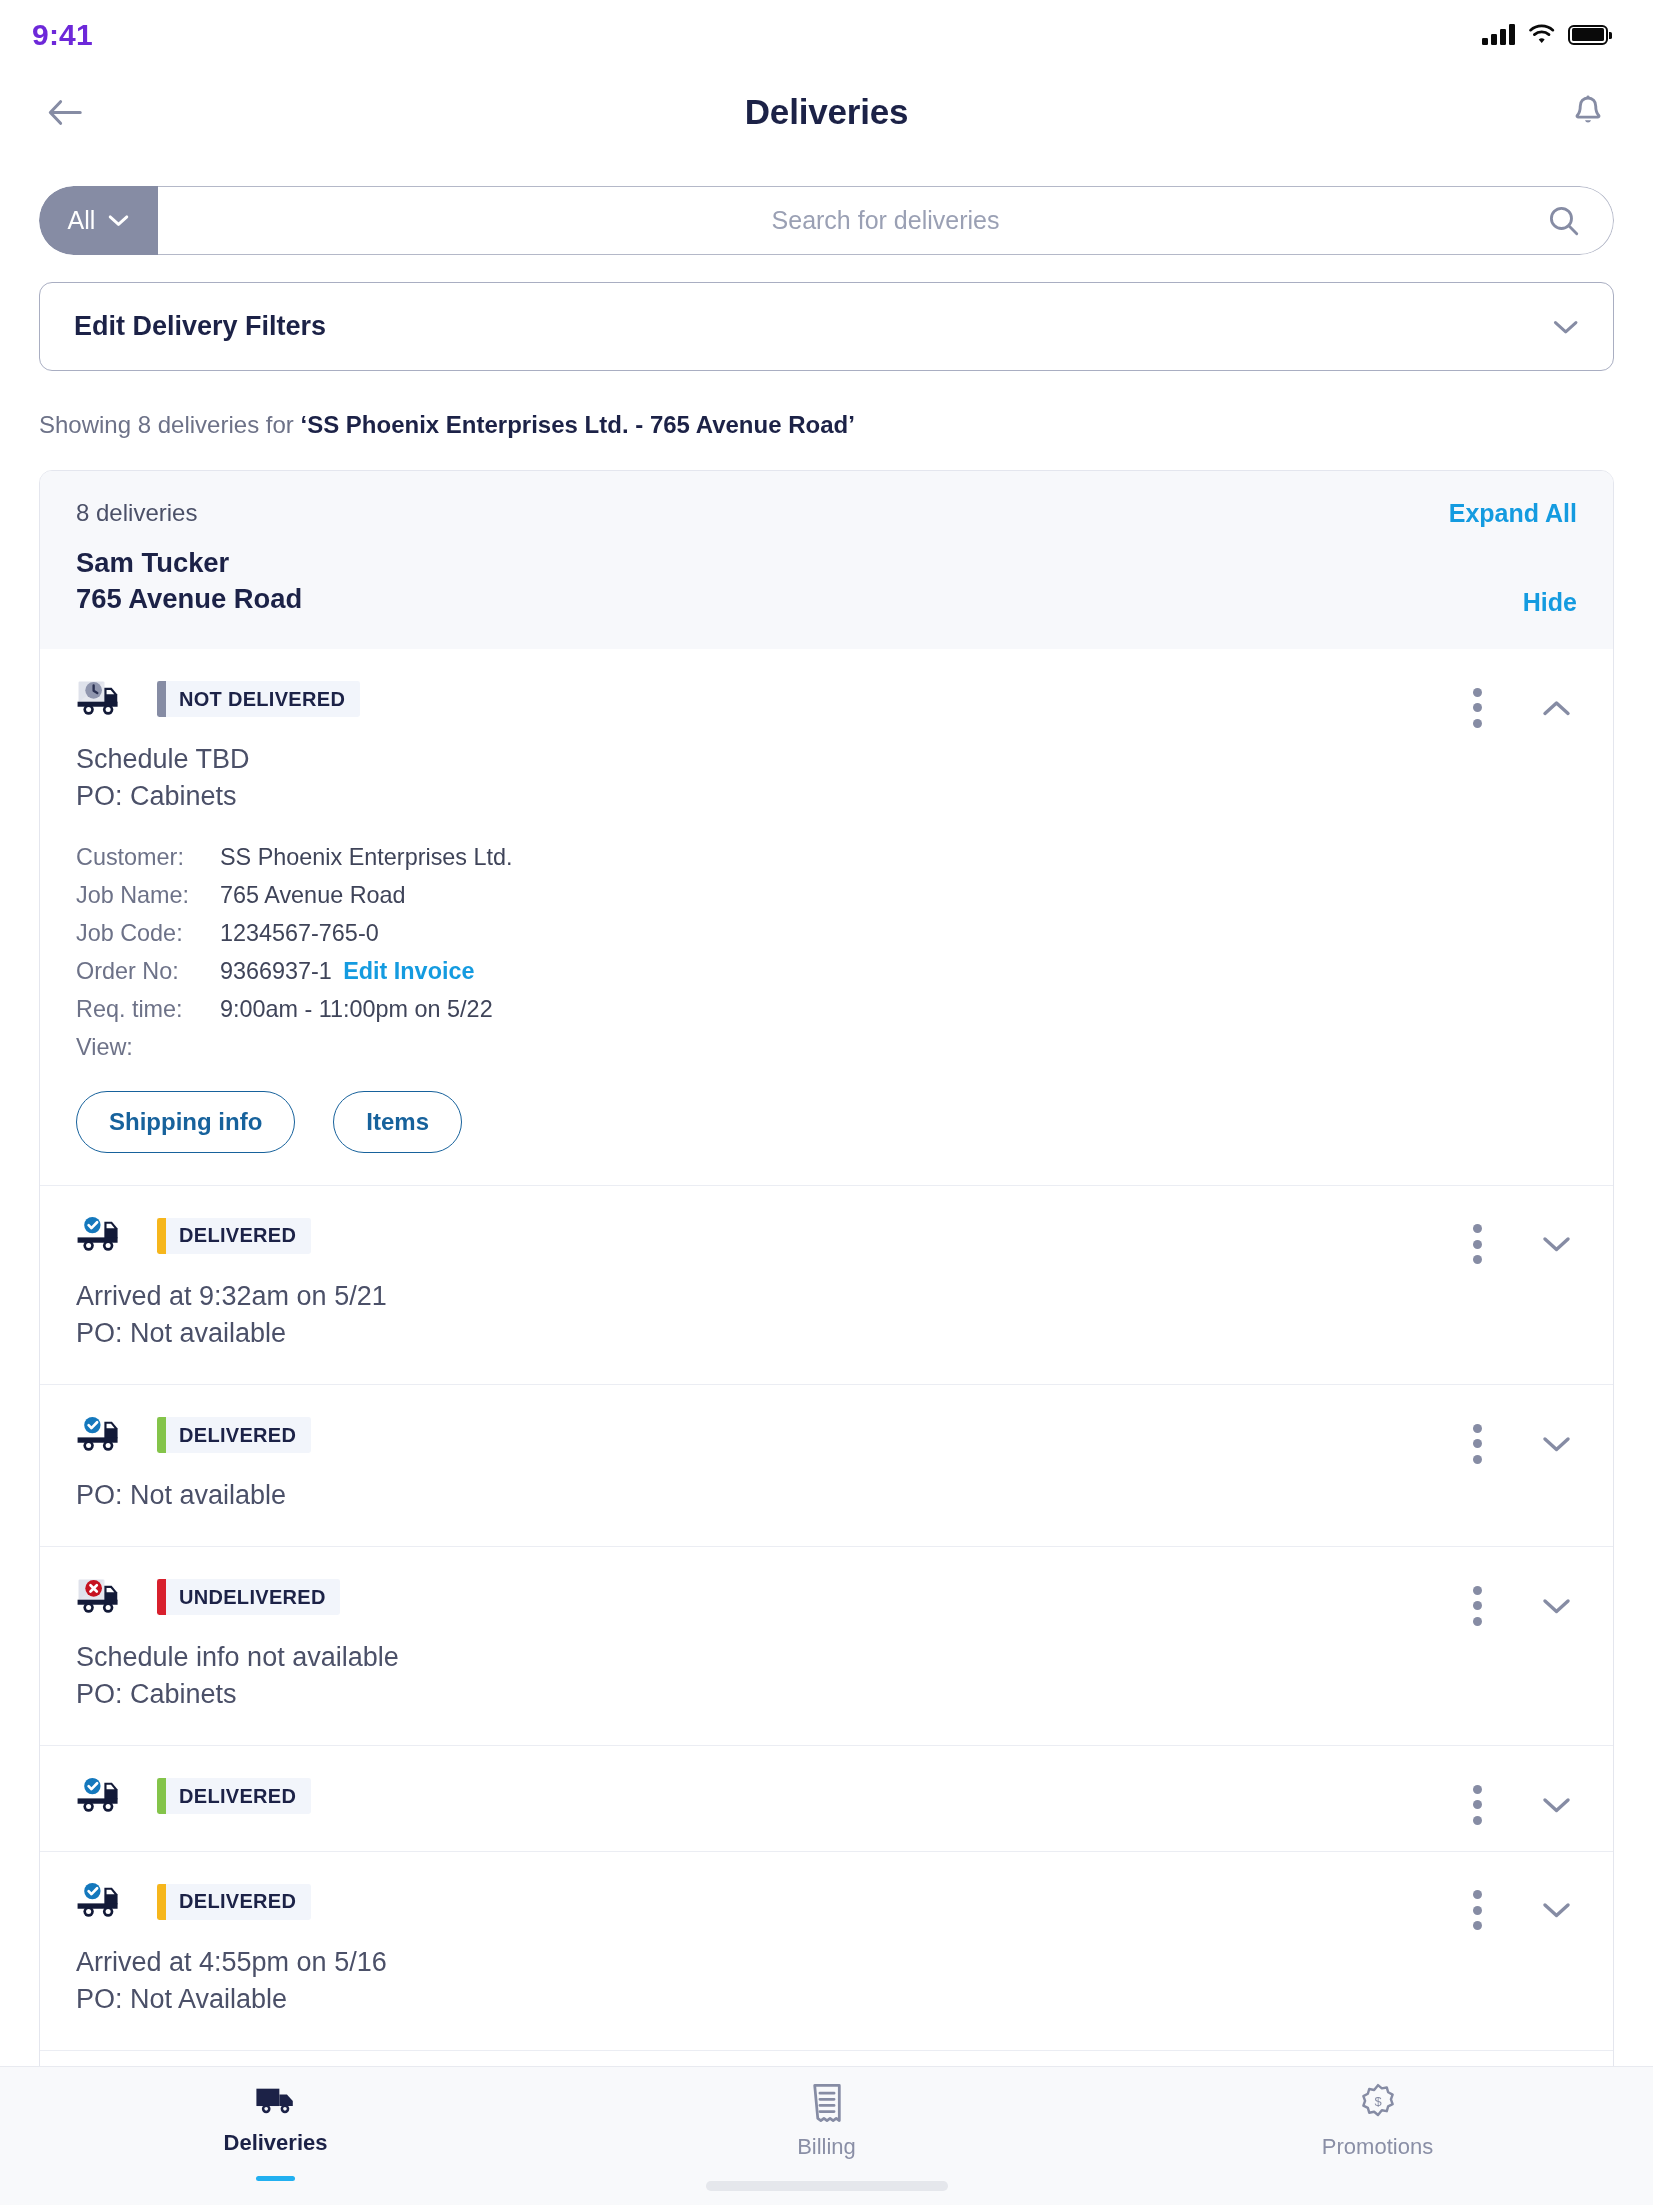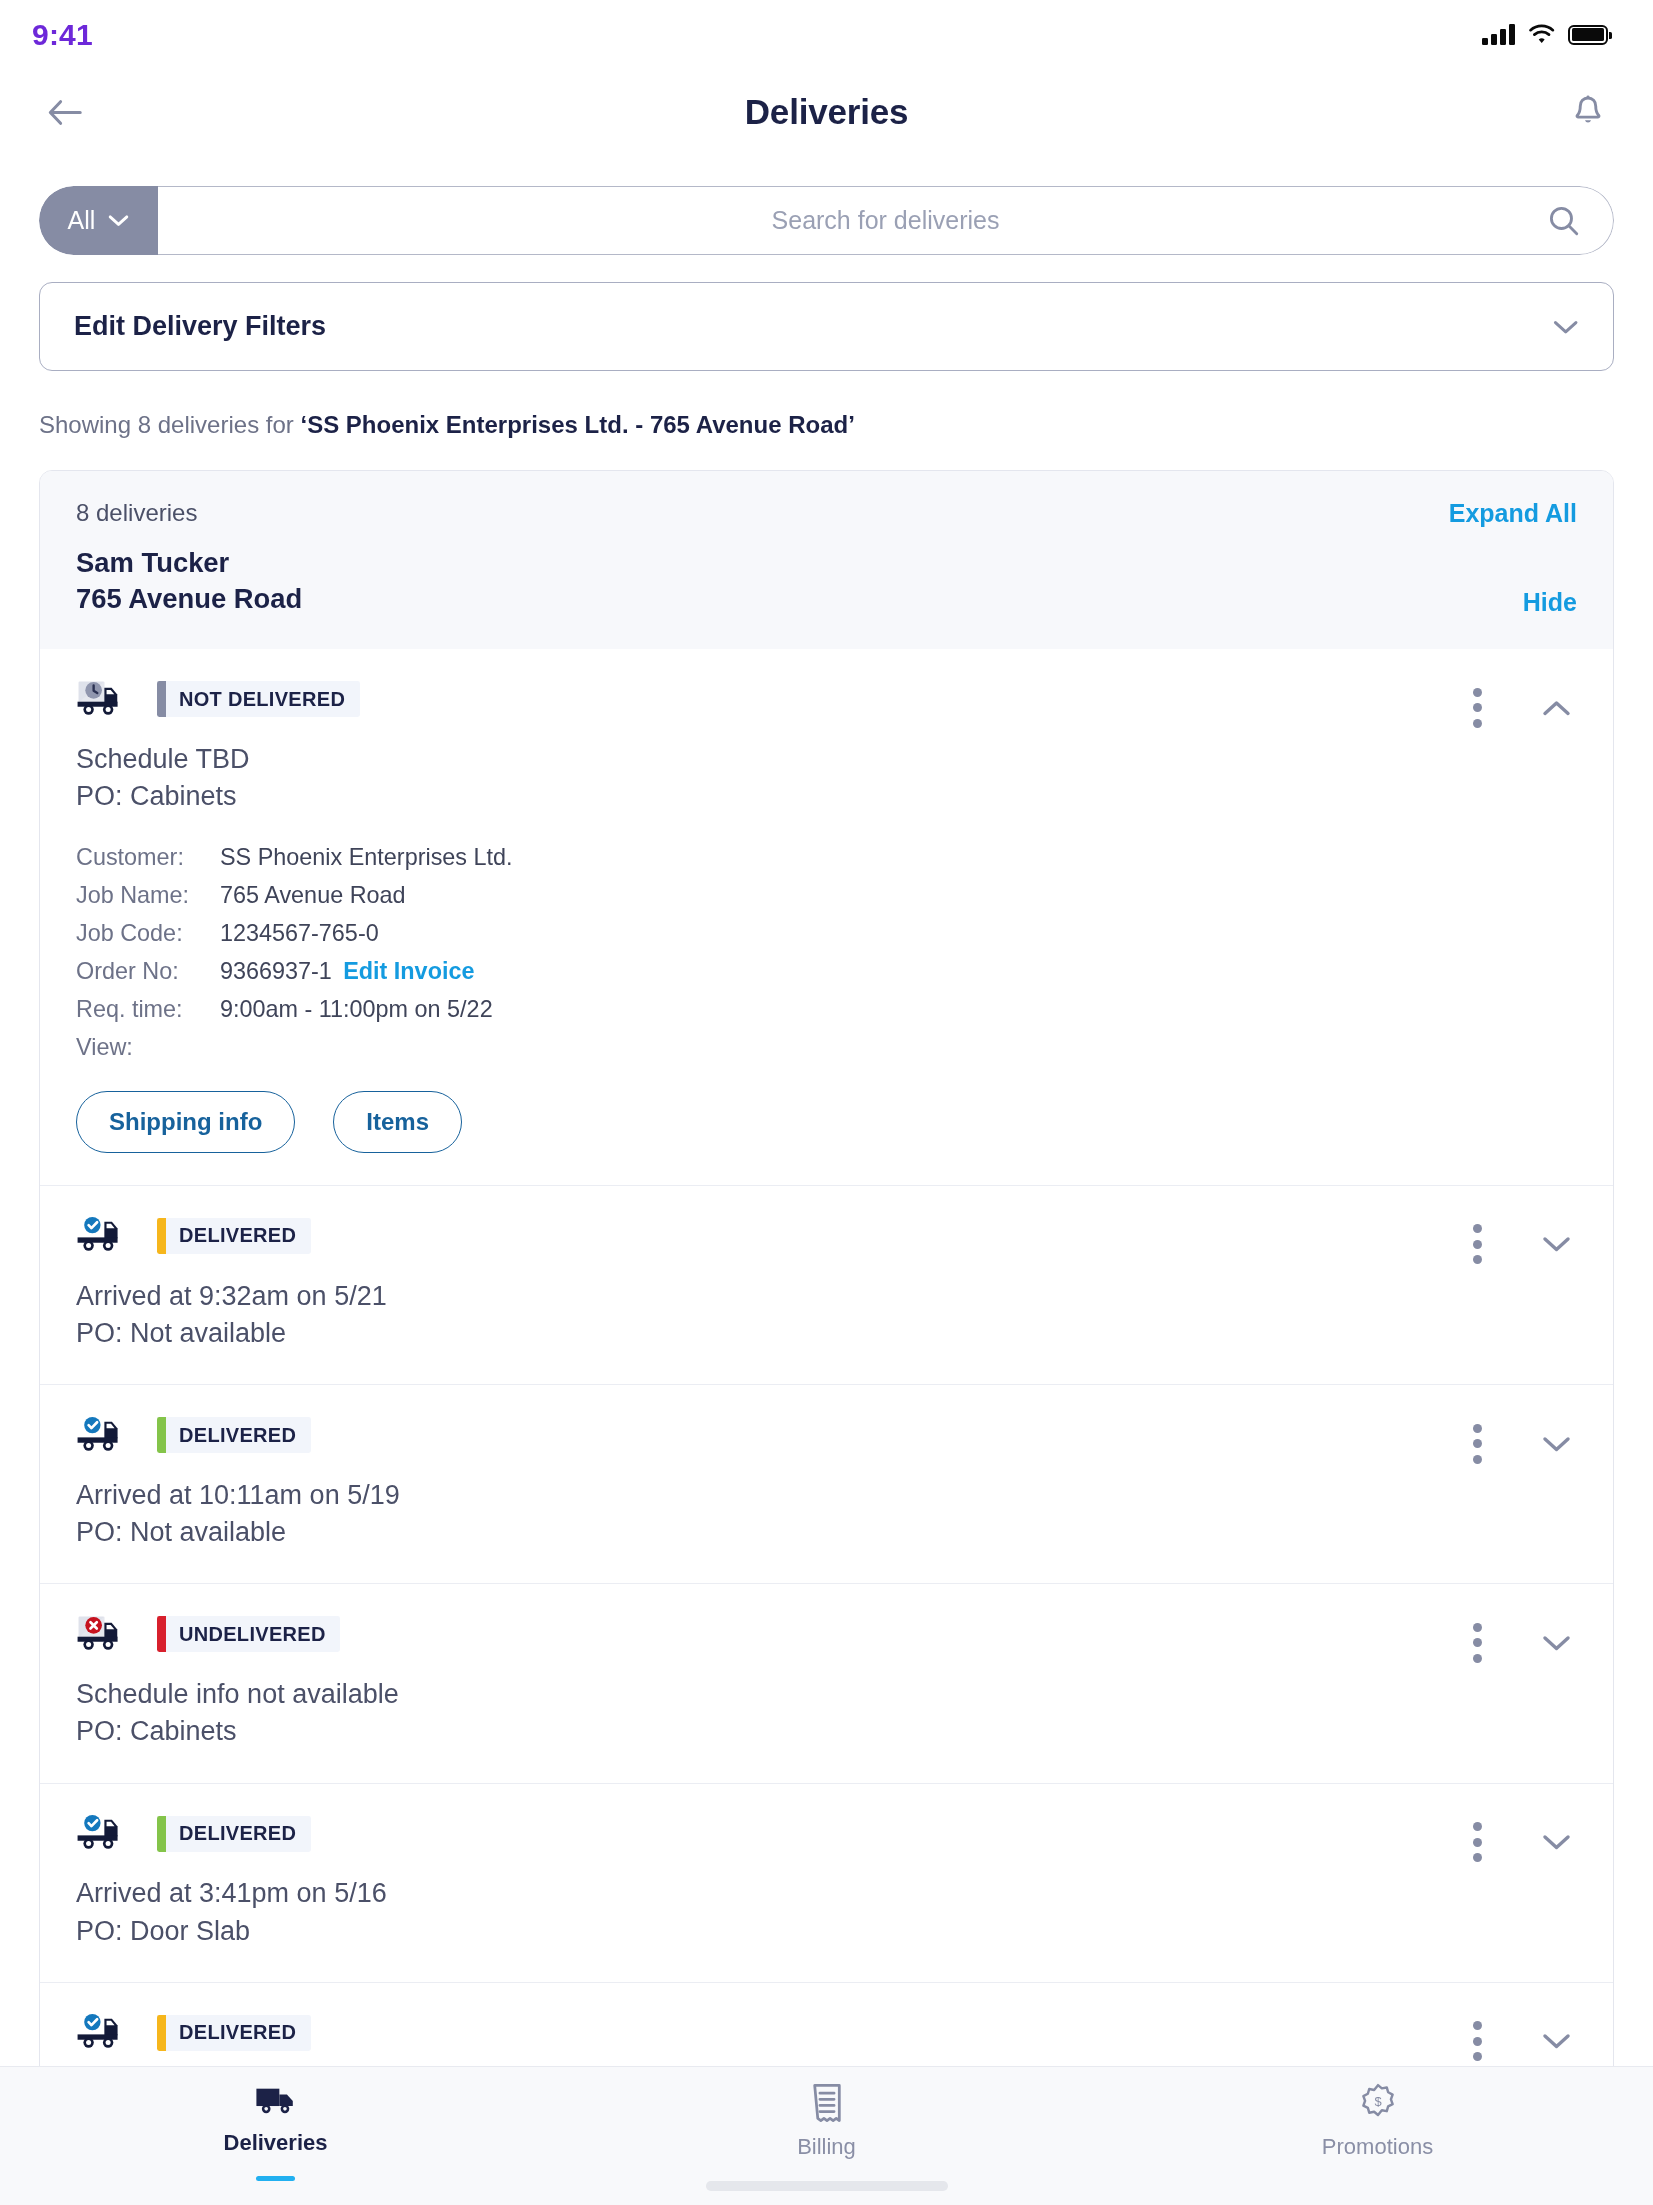--- a/index.html
+++ b/index.html
@@ -546,21 +546,20 @@
             <i></i>
             <i></i>
           </div>
       <div class="chev-btn">
             <svg width="29" height="18" viewBox="0 0 16 10">
     <path d="M1.6 2.2L8 8l6.4-5.8" stroke="#868ca4" stroke-width="1.9" fill="none" stroke-linecap="round" stroke-linejoin="round"></path>
             </svg>
           </div>
     </div>
     <div class="row-lines">
-      <div class="line">Arrived at 10:11am on 5/19</div>
       <div class="line">PO: Not available</div>
     </div>
     </div>
       <div class="delivery-row">
     <div class="row-top">
       <svg class="truck-icon" viewBox="0 0 40 28">
       <rect x="1.6" y="2.6" width="16.4" height="13.2" rx="0.8" fill="#dfe2eb"></rect>
       <path d="M1.6 15.8L18 2.6v13.2z" fill="#e9ebf1" opacity=".55"></path>
       <path d="M18 6.6h4.6l3.6 4.2v5h-8.2z" fill="#131a38"></path>
       <path d="M19.4 7.9h2.6l2.3 2.7h-4.9z" fill="#ffffff"></path>
@@ -617,24 +616,20 @@
             <i></i>
             <i></i>
             <i></i>
           </div>
       <div class="chev-btn">
             <svg width="29" height="18" viewBox="0 0 16 10">
     <path d="M1.6 2.2L8 8l6.4-5.8" stroke="#868ca4" stroke-width="1.9" fill="none" stroke-linecap="round" stroke-linejoin="round"></path>
             </svg>
           </div>
     </div>
-    <div class="row-lines">
-      <div class="line">Arrived at 3:41pm on 5/16</div>
-      <div class="line">PO: Door Slab</div>
-    </div>
     </div>
       <div class="delivery-row">
     <div class="row-top">
       <svg class="truck-icon" viewBox="0 0 40 28">
     <path d="M18 5.2h4.8l3.6 4.4v6.2H18z" fill="#131a38"></path>
     <path d="M19.4 6.6h2.8l2.3 2.8h-5.1z" fill="#ffffff"></path>
     <rect x="1" y="15.2" width="25.4" height="3.4" fill="#131a38"></rect>
     <circle cx="8" cy="20.4" r="3.3" fill="#131a38"></circle>
     <circle cx="8" cy="20.4" r="1.6" fill="#ffffff"></circle>
     <circle cx="20.4" cy="20.4" r="3.3" fill="#131a38"></circle>

